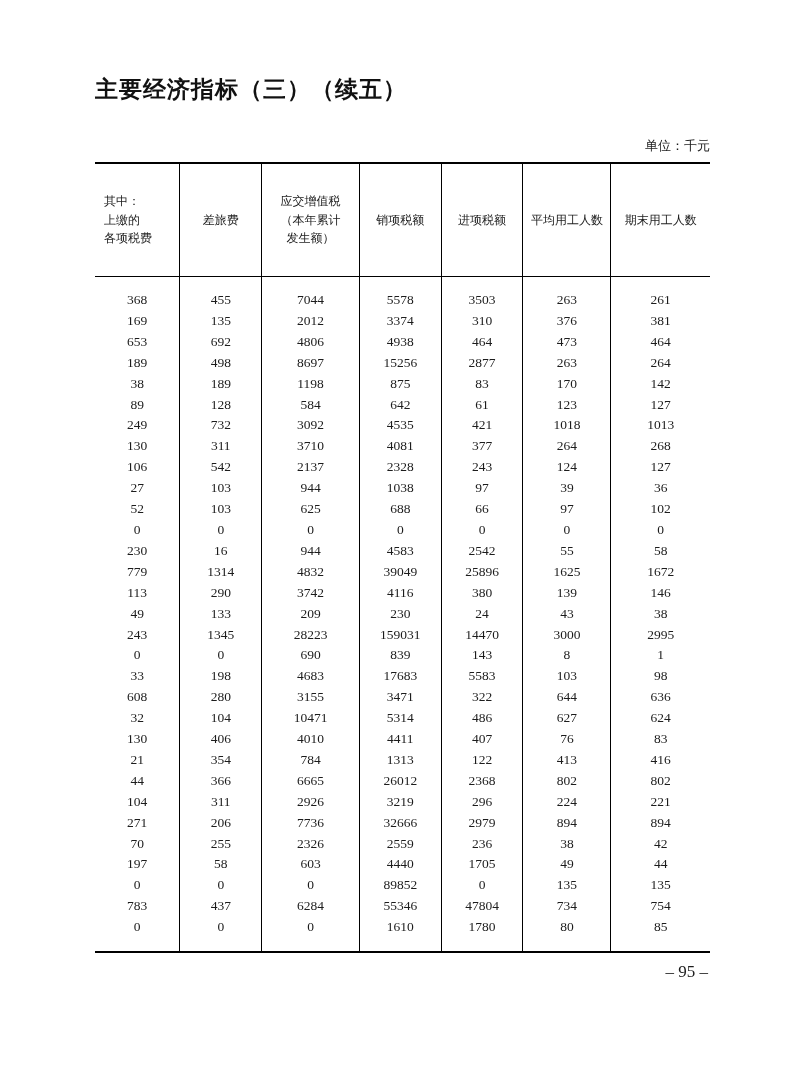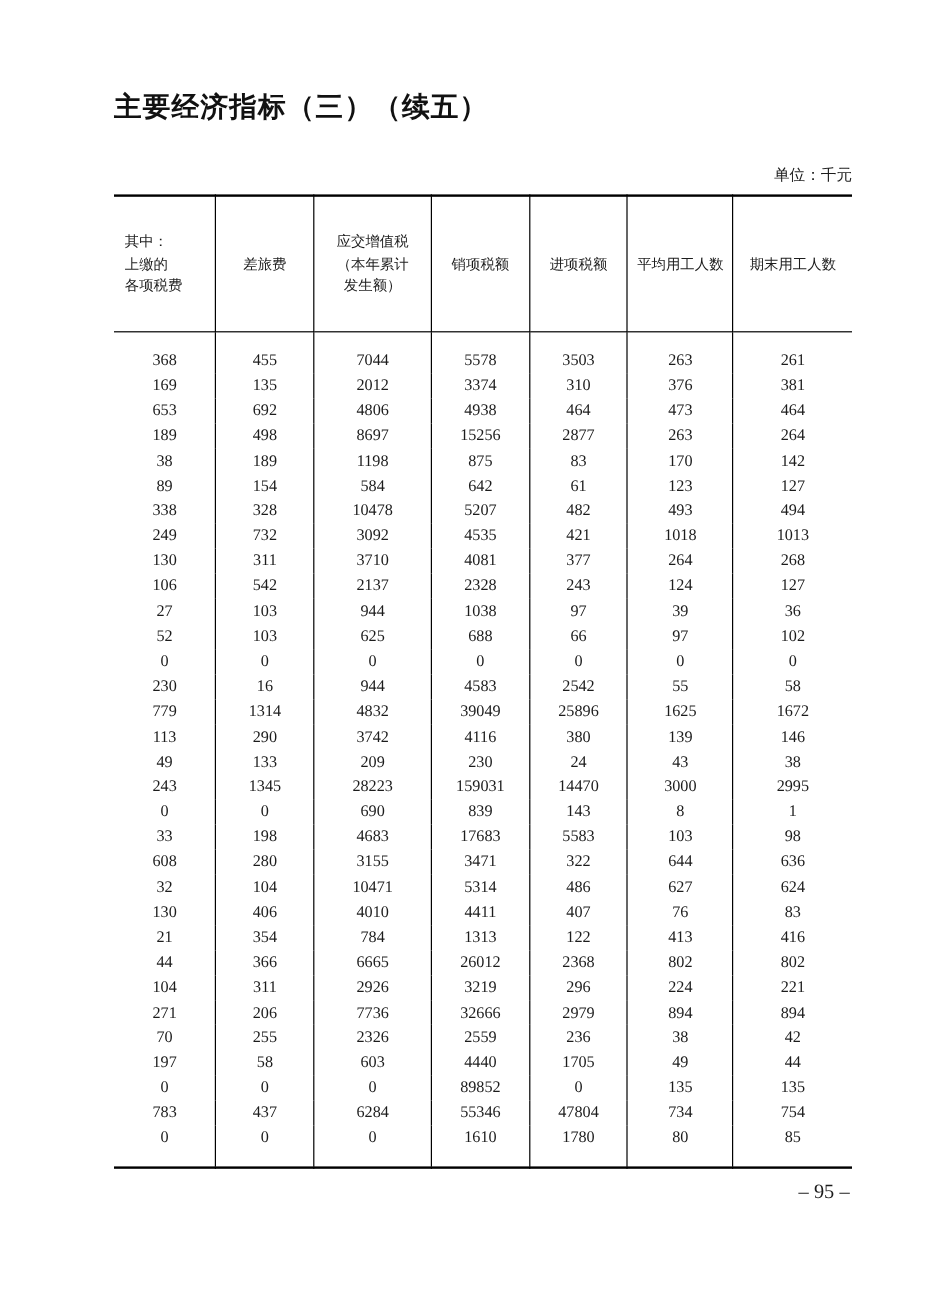--- a/index.html
+++ b/index.html
@@ -152,35 +152,26 @@
           <td>38</td>
           <td>189</td>
           <td>1198</td>
           <td>875</td>
           <td>83</td>
           <td>170</td>
           <td>142</td>
         </tr>
         <tr>
           <td>89</td>
-          <td>154</td>
+          <td>128</td>
           <td>584</td>
           <td>642</td>
           <td>61</td>
           <td>123</td>
           <td>127</td>
-        </tr>
-        <tr>
-          <td>338</td>
-          <td>328</td>
-          <td>10478</td>
-          <td>5207</td>
-          <td>482</td>
-          <td>493</td>
-          <td>494</td>
         </tr>
         <tr>
           <td>249</td>
           <td>732</td>
           <td>3092</td>
           <td>4535</td>
           <td>421</td>
           <td>1018</td>
           <td>1013</td>
         </tr>

